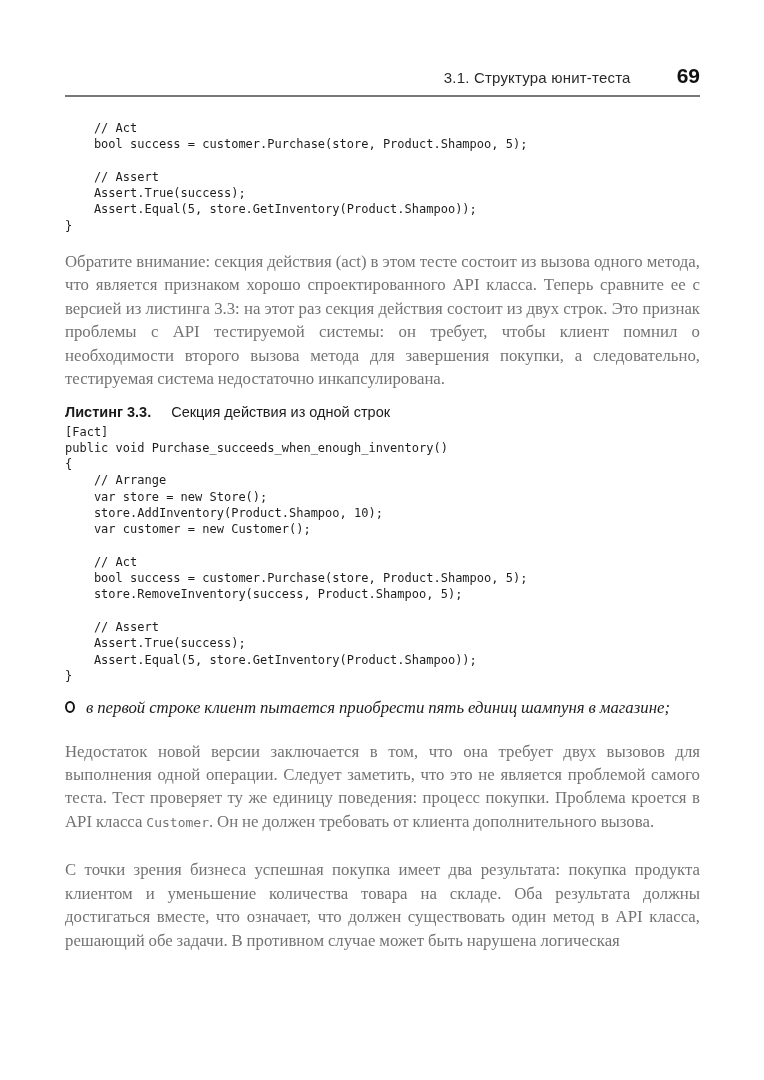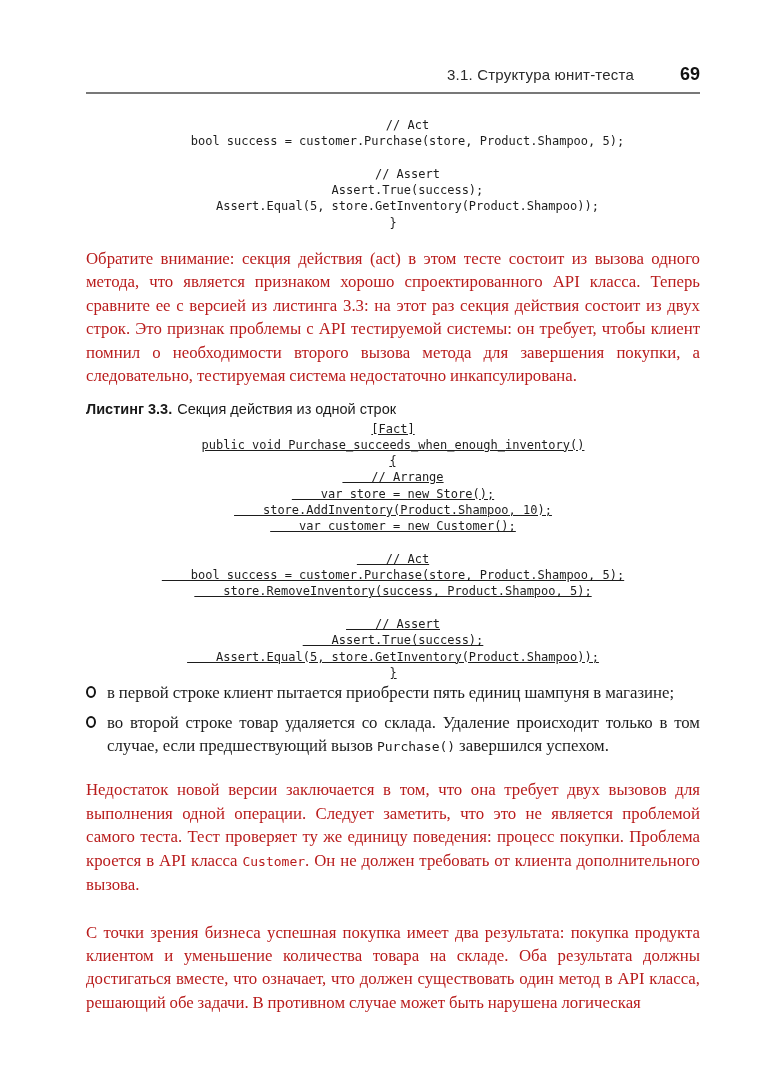--- a/index.html
+++ b/index.html
@@ -4,93 +4,93 @@
 <style>
   * { margin: 0; padding: 0; box-sizing: border-box; }
   html, body { background: #ffffff; }
 
   .page {
     position: relative;
     width: 764px;
     height: 1080px;
     margin: 0 auto;
     background: #ffffff;
-    padding: 64px 64px 0 86px;
+    padding: 64px 64px 0 65px;
     color: #1c1c1c;
     overflow: hidden;
   }
 
   
   .header-row {
     display: flex;
     justify-content: flex-end;
     align-items: baseline;
     font-family: "Liberation Sans", sans-serif;
   }
   .section-title {
     font-size: 15px;
     color: #2a2a2a;
     letter-spacing: 0.2px;
   }
   .page-number {
-    font-size: 18px;
+    font-size: 21px;
     font-weight: 700;
     color: #111111;
     margin-left: 46px;
   }
   .header-rule {
     height: 2px;
     background: #787878;
     margin-top: 7px;
   }
 
   
   pre.code {
     font-family: "DejaVu Sans Mono", "Liberation Mono", monospace;
     font-size: 12px;
     line-height: 16.3px;
     color: #1d1d1d;
     white-space: pre;
-    text-align: center;
   }
   .code-top { margin-top: 23px; }
-  .code-listing { margin-top: 4px; text-decoration: underline; }
+  .code-listing { margin-top: 4px; }
 
   
   p.body {
     font-family: "Liberation Serif", "DejaVu Serif", serif;
     font-size: 16.8px;
     line-height: 23.4px;
     text-align: justify;
     word-spacing: -0.3px;
-    color: #b91c1c;
+    color: #737373;
   }
   .p-after-code { margin-top: 16px; }
   .p-intro { margin-top: 14px; }
   .p-drawback { margin-top: 20px; }
   .p-business { margin-top: 24px; }
 
   .inline-code {
     font-family: "DejaVu Sans Mono", "Liberation Mono", monospace;
     font-size: 13px;
   }
 
   
   .listing-caption {
     margin-top: 13px;
     font-family: "Liberation Sans", sans-serif;
     font-size: 14.5px;
     color: #1a1a1a;
   }
-  .listing-caption .cap-label { font-weight: 700; margin-right: 5px; text-align: center; }
+  .listing-caption .cap-label { font-weight: 700; margin-right: 20px; text-align: center; }
 
   
   ul.bullets {
     list-style: none;
-    margin-top: 0;
+    margin-top: 12px;
+    font-style: italic;
   }
   li.bullet-item {
     display: flex;
     align-items: flex-start;
     gap: 11px;
     margin-bottom: 6px;
     font-family: "Liberation Serif", "DejaVu Serif", serif;
     font-size: 16.8px;
     line-height: 23.4px;
     text-align: justify;
@@ -149,23 +149,19 @@
     Assert.True(success);
     Assert.Equal(5, store.GetInventory(Product.Shampoo));
 }</pre>
 
 
   <ul class="bullets">
     <li class="bullet-item">
       <span class="bullet-mark"></span>
       <span class="li-text"><span>в первой строке клиент пытается приобрести пять единиц шампуня в магазине;</span></span>
     </li>
-    <li class="bullet-item">
-      <span class="bullet-mark"></span>
-      <span class="li-text"><span>во второй строке товар удаляется со склада. Удаление происходит только в том случае, если предшествующий вызов </span><span class="inline-code">Purchase()</span><span> завершился успехом.</span></span>
-    </li>
   </ul>
 
   <p class="body p-drawback"><span>Недостаток новой версии заключается в том, что она требует двух вызовов для выполнения одной операции. Следует заметить, что это не является проблемой самого теста. Тест проверяет ту же единицу поведения: процесс покупки. Проблема кроется в API класса </span><span class="inline-code">Customer</span><span>. Он не должен требовать от клиента дополнительного вызова.</span></p>
 
   <p class="body p-business"><span>С точки зрения бизнеса успешная покупка имеет два результата: покупка продукта клиентом и уменьшение количества товара на складе. Оба результата должны достигаться вместе, что означает, что должен существовать один метод в API класса, решающий обе задачи. В противном случае может быть нарушена логическая</span></p>
 
 </div>
 
 </body></html>

